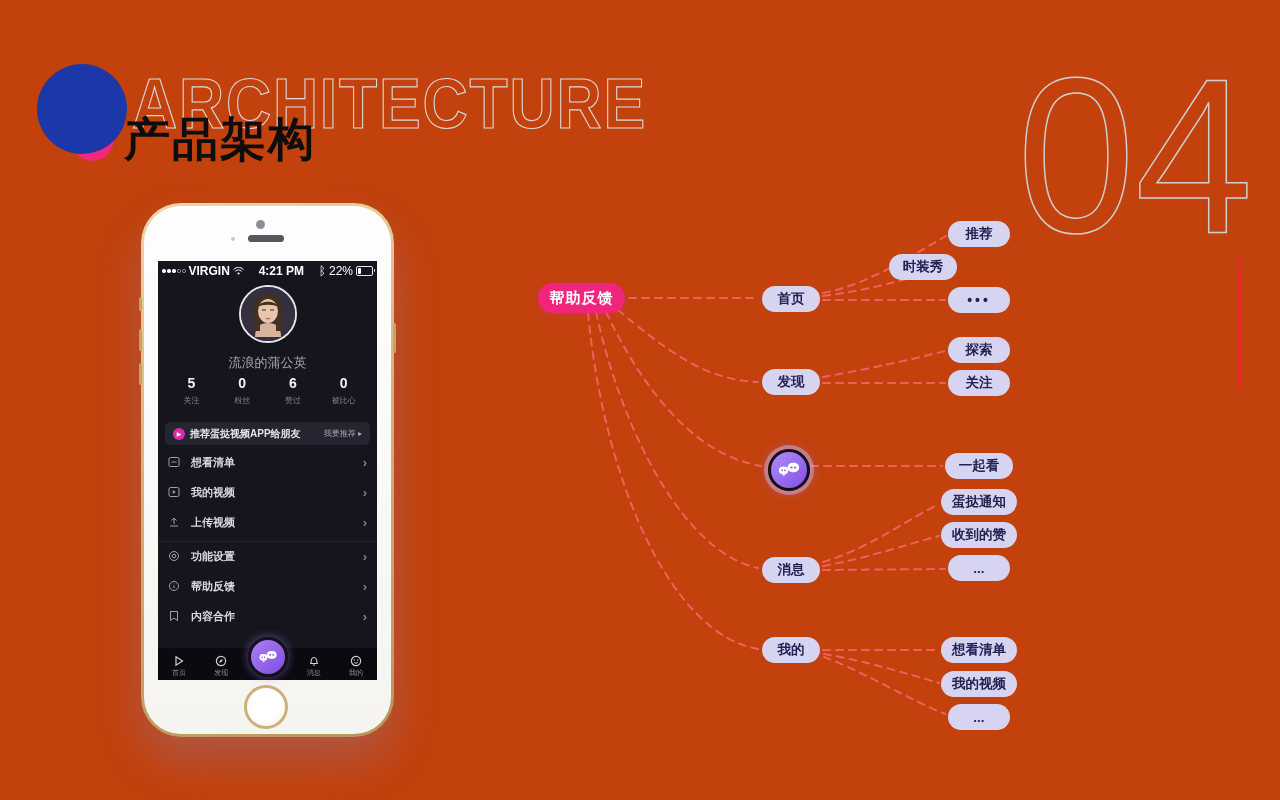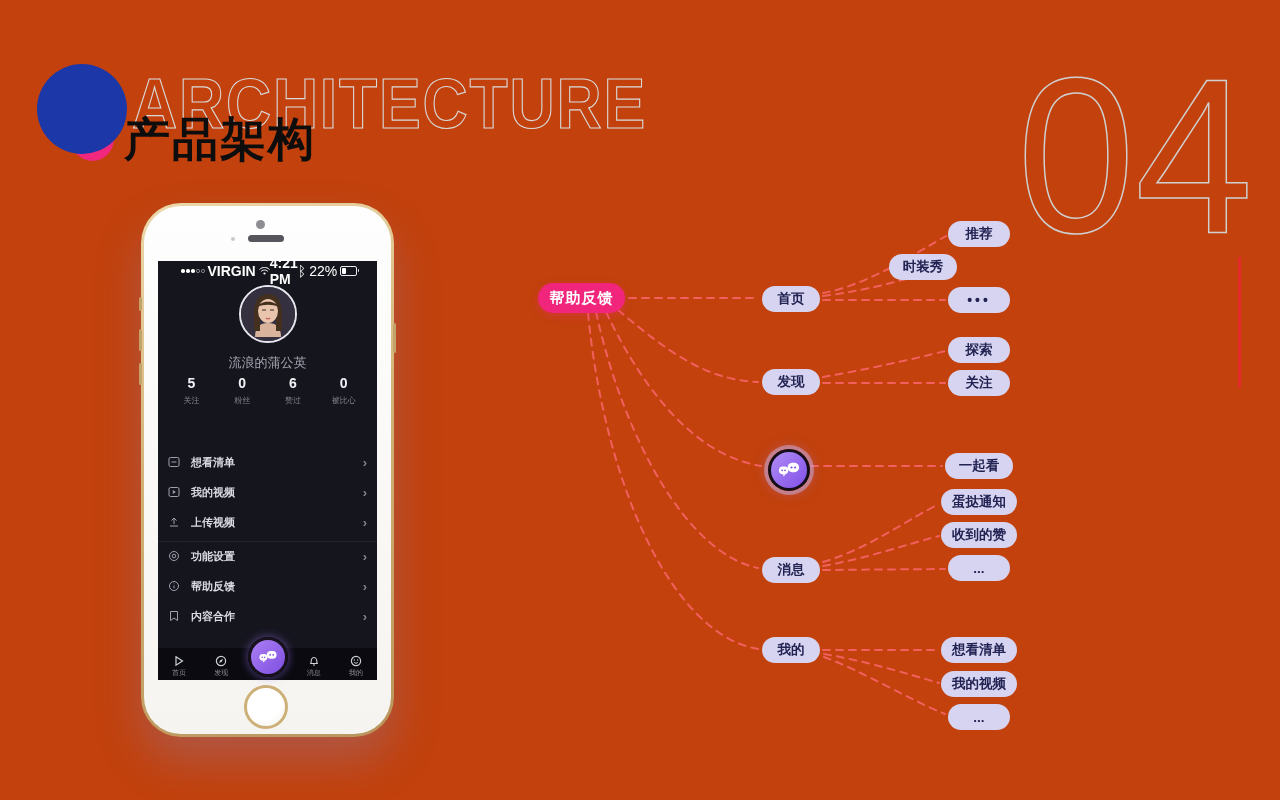--- a/index.html
+++ b/index.html
@@ -34,21 +34,21 @@
     background:linear-gradient(180deg,#fefefe 0%,#f6f4f0 100%);}
   .cam-dot{position:absolute;left:112px;top:14px;width:9px;height:9px;border-radius:50%;background:#8d8d93;}
   .sensor-dot{position:absolute;left:87px;top:31px;width:4px;height:4px;border-radius:50%;background:#c9c9cd;}
   .speaker{position:absolute;left:104px;top:29px;width:36px;height:7px;border-radius:4px;background:#56565c;}
   .home-button{position:absolute;left:100px;top:479px;width:38px;height:38px;border-radius:50%;
     border:3px solid #ccb077;background:radial-gradient(circle at 40% 35%,#ffffff 55%,#f1ede5 100%);}
 
   .phone-screen{position:absolute;left:14px;top:55px;width:219px;height:419px;background:#15151e;overflow:visible;}
 
   .status-bar{position:absolute;left:0;top:0;width:100%;height:20px;display:flex;align-items:center;
-    justify-content:space-between;padding:0 23px;box-sizing:border-box;color:#fff;font-size:14px;}
+    justify-content:space-between;padding:0 4px;box-sizing:border-box;color:#fff;font-size:12px;}
   .sb-left,.sb-right{display:flex;align-items:center;gap:3px;}
   .sig-dots{display:flex;gap:1.5px;align-items:center;}
   .sig-dot{width:3.5px;height:3.5px;border-radius:50%;}
   .sig-on{background:#fff;}
   .sig-off{border:0.5px solid #9a9aa3;box-sizing:border-box;}
   .battery{width:15px;height:8px;border:1px solid #e8e8ee;border-radius:2px;position:relative;}
   .battery::after{content:"";position:absolute;right:-3px;top:2px;width:1.5px;height:3px;background:#e8e8ee;border-radius:0 1px 1px 0;}
   .battery-fill{position:absolute;left:1px;top:1px;bottom:1px;width:22%;background:#fff;border-radius:1px;}
 
   .avatar{position:absolute;left:50%;top:24px;transform:translateX(-50%);width:54px;height:54px;
@@ -180,20 +180,29 @@
           <div class="stat">
             <div class="stat-value">6</div>
             <div class="stat-label">赞过</div>
           </div>
           <div class="stat">
             <div class="stat-value">0</div>
             <div class="stat-label">被比心</div>
           </div>
         </div>
 
+        <div class="promo">
+          <div class="promo-left">
+            <div class="promo-play">
+              <span>▶</span>
+            </div>
+            <span class="promo-text">推荐蛋挞视频APP给朋友</span>
+          </div>
+          <span class="promo-action">我要推荐 ▸</span>
+        </div>
 
         <div class="menu menu-g1">
           <div class="menu-row">
             <span class="menu-icon">
               <svg width="12" height="12" viewBox="0 0 12 12">
                   <rect x="1" y="1.5" width="10" height="9" rx="1.5" fill="none" stroke="#a0a1ad"></rect>
                   <path d="M3.5 6 H8.5" stroke="#a0a1ad" fill="none"></path>
                 </svg>
             </span>
             <span class="menu-label">想看清单</span>

